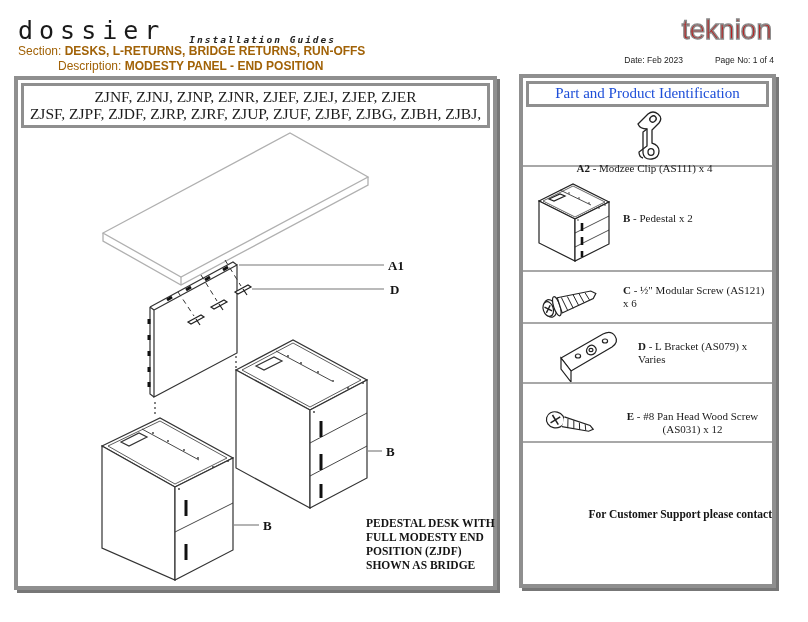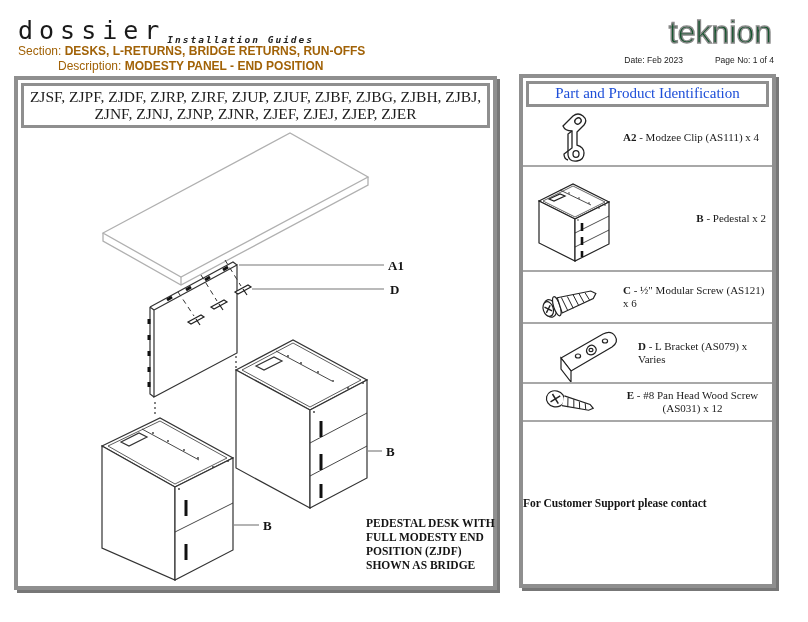--- a/index.html
+++ b/index.html
@@ -4,28 +4,28 @@
 <style>
   * { margin:0; padding:0; box-sizing:border-box; }
   html,body { width:808px; height:622px; background:#ffffff; overflow:hidden;
     font-family:"Liberation Sans", sans-serif; }
   .page { position:relative; width:808px; height:622px; background:#fff; }
 
   
   .brand-row { position:absolute; left:18px; top:16px; display:flex; align-items:flex-end; }
   .brand { font-family:"DejaVu Sans Mono", monospace; font-size:25px; letter-spacing:6px; color:#1a1a1a; }
   .brand-sub { font-family:"DejaVu Sans Mono", monospace; font-style:italic; font-size:9.5px;
-    letter-spacing:2px; color:#222; margin-left:2px; font-weight:bold; }
+    letter-spacing:2px; color:#222; margin-left:24px; font-weight:bold; }
   .meta-line { position:absolute; left:18px; font-size:12px; color:#a16207; }
   .meta-line b { font-weight:bold; }
   .section-line { top:44px; }
   .description-line { top:59px;margin-left:40px; }
 
-  .teknion { position:absolute; right:36px; top:14px; font-size:32px; letter-spacing:0px;
-    color:#14532d; -webkit-text-stroke:1.4px #8a8a8a; font-family:"Liberation Sans", sans-serif; }
+  .teknion { position:absolute; right:36px; top:14px; font-size:28px; letter-spacing:0px;
+    color:#b91c1c; -webkit-text-stroke:1.4px #8a8a8a; font-family:"Liberation Sans", sans-serif; }
   .doc-meta { position:absolute; right:34px; top:55px; display:grid;
     grid-template-columns:auto auto; column-gap:14px; row-gap:1px;
     font-size:8.5px; color:#222; text-align:left;gap:32px; }
 
   
   .main-panel { position:absolute; left:14px; top:76px; width:483px; height:514px;
     border:4px solid #8f8f8f; background:#fff; box-shadow:3px 3px 0 #777; }
   .models-box { margin:3px; border:3px solid #8f8f8f; text-align:center;
     font-family:"Liberation Serif", serif; font-size:15.5px; color:#1c1c1c;
     padding:2px 4px 3px 4px; line-height:17px; }
@@ -39,25 +39,25 @@
   .parts-panel { position:absolute; left:519px; top:74px; width:257px; height:514px;
     border:4px solid #8f8f8f; background:#fff; box-shadow:3px 3px 0 #777;
     display:flex; flex-direction:column; }
   .parts-title-box { margin:3px; border:3px solid #8f8f8f; text-align:center;
     font-family:"Liberation Serif", serif; font-size:15px; color:#1d4ed8; padding:1px 0 2px 0; }
   .part-row { display:flex; align-items:center; border-bottom:2px solid #a8a8a8; flex:none; }
   .part-icon { width:100px; flex:none; display:flex; justify-content:center; align-items:center; }
   .part-text { flex:1; font-family:"Liberation Serif", serif; font-size:11px; color:#1b1b1b;
     padding-right:6px; line-height:13px; }
   .part-text b { font-weight:bold; }
-  .row-a1 { height:131px; } .row-a2 { height:57px; } .row-b { height:105px;text-align:right; }
-  .row-c { height:52px; } .row-d { height:60px;padding-left:15px; } .row-e { height:38px; }
+  .row-a1 { height:131px; } .row-a2 { height:57px;flex-direction:column; } .row-b { height:105px; }
+  .row-c { height:52px; } .row-d { height:60px;padding-left:15px; } .row-e { height:38px;margin-top:21px; }
   .row-e .part-text { text-align:center; padding-right:10px; }
   .support-box { flex:1; display:flex; flex-direction:column; justify-content:center;
-    text-align:left; font-family:"Liberation Serif", serif; font-weight:bold;
+    text-align:right; font-family:"Liberation Serif", serif; font-weight:bold;
     font-size:11.5px; color:#141414; line-height:14px; }
 
   svg text { font-family:"Liberation Serif", serif; font-weight:bold; fill:#141414; }
 </style>
 </head>
 <body>
 
 <div class="page">
 
   <div class="brand-row">
@@ -76,22 +76,22 @@
   <div class="teknion">teknion</div>
   <div class="doc-meta">
     <span>Date: Feb 2023</span>
     <span>Page No: 1 of 4</span>
     <span>DOS_003b</span>
     <span>Rev. No: 2</span>
   </div>
 
   <div class="main-panel">
     <div class="models-box">
+      <div>ZJNF, ZJNJ, ZJNP, ZJNR, ZJEF, ZJEJ, ZJEP, ZJER</div>
       <div>ZJSF, ZJPF, ZJDF, ZJRP, ZJRF, ZJUP, ZJUF, ZJBF, ZJBG, ZJBH, ZJBJ,</div>
-      <div>ZJNF, ZJNJ, ZJNP, ZJNR, ZJEF, ZJEJ, ZJEP, ZJER</div>
     </div>
 
     <svg class="diagram-svg" viewBox="0 0 475 466">
 
       <g stroke="#b0b0b0" fill="none" stroke-width="1.3">
         <polygon points="85,113 272,13 350,57 163,157"></polygon>
         <path d="M85,113 L85,121 L163,165 L350,65 L350,57 M163,157 L163,165"></path>
       </g>
 
       <g stroke="#333" stroke-width="1.2">

